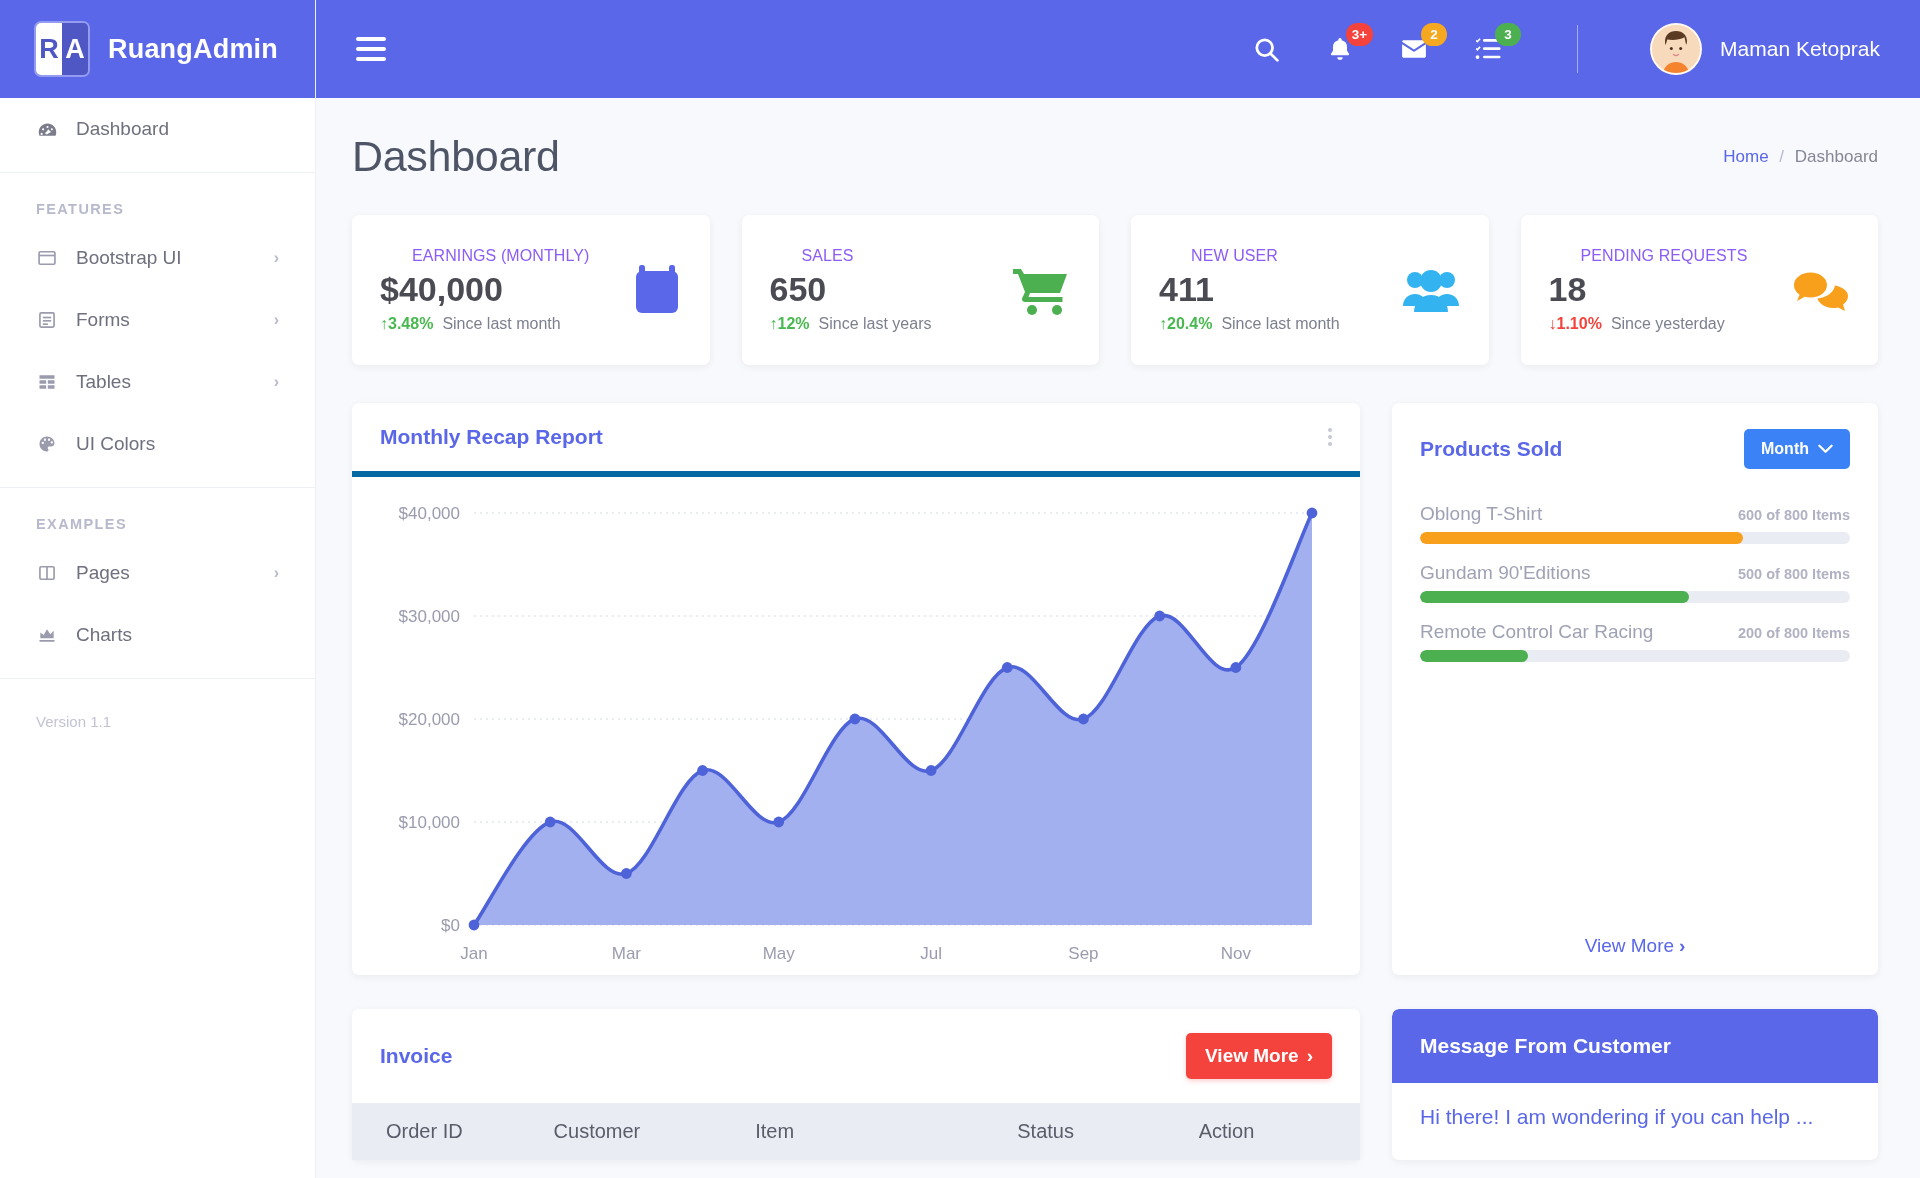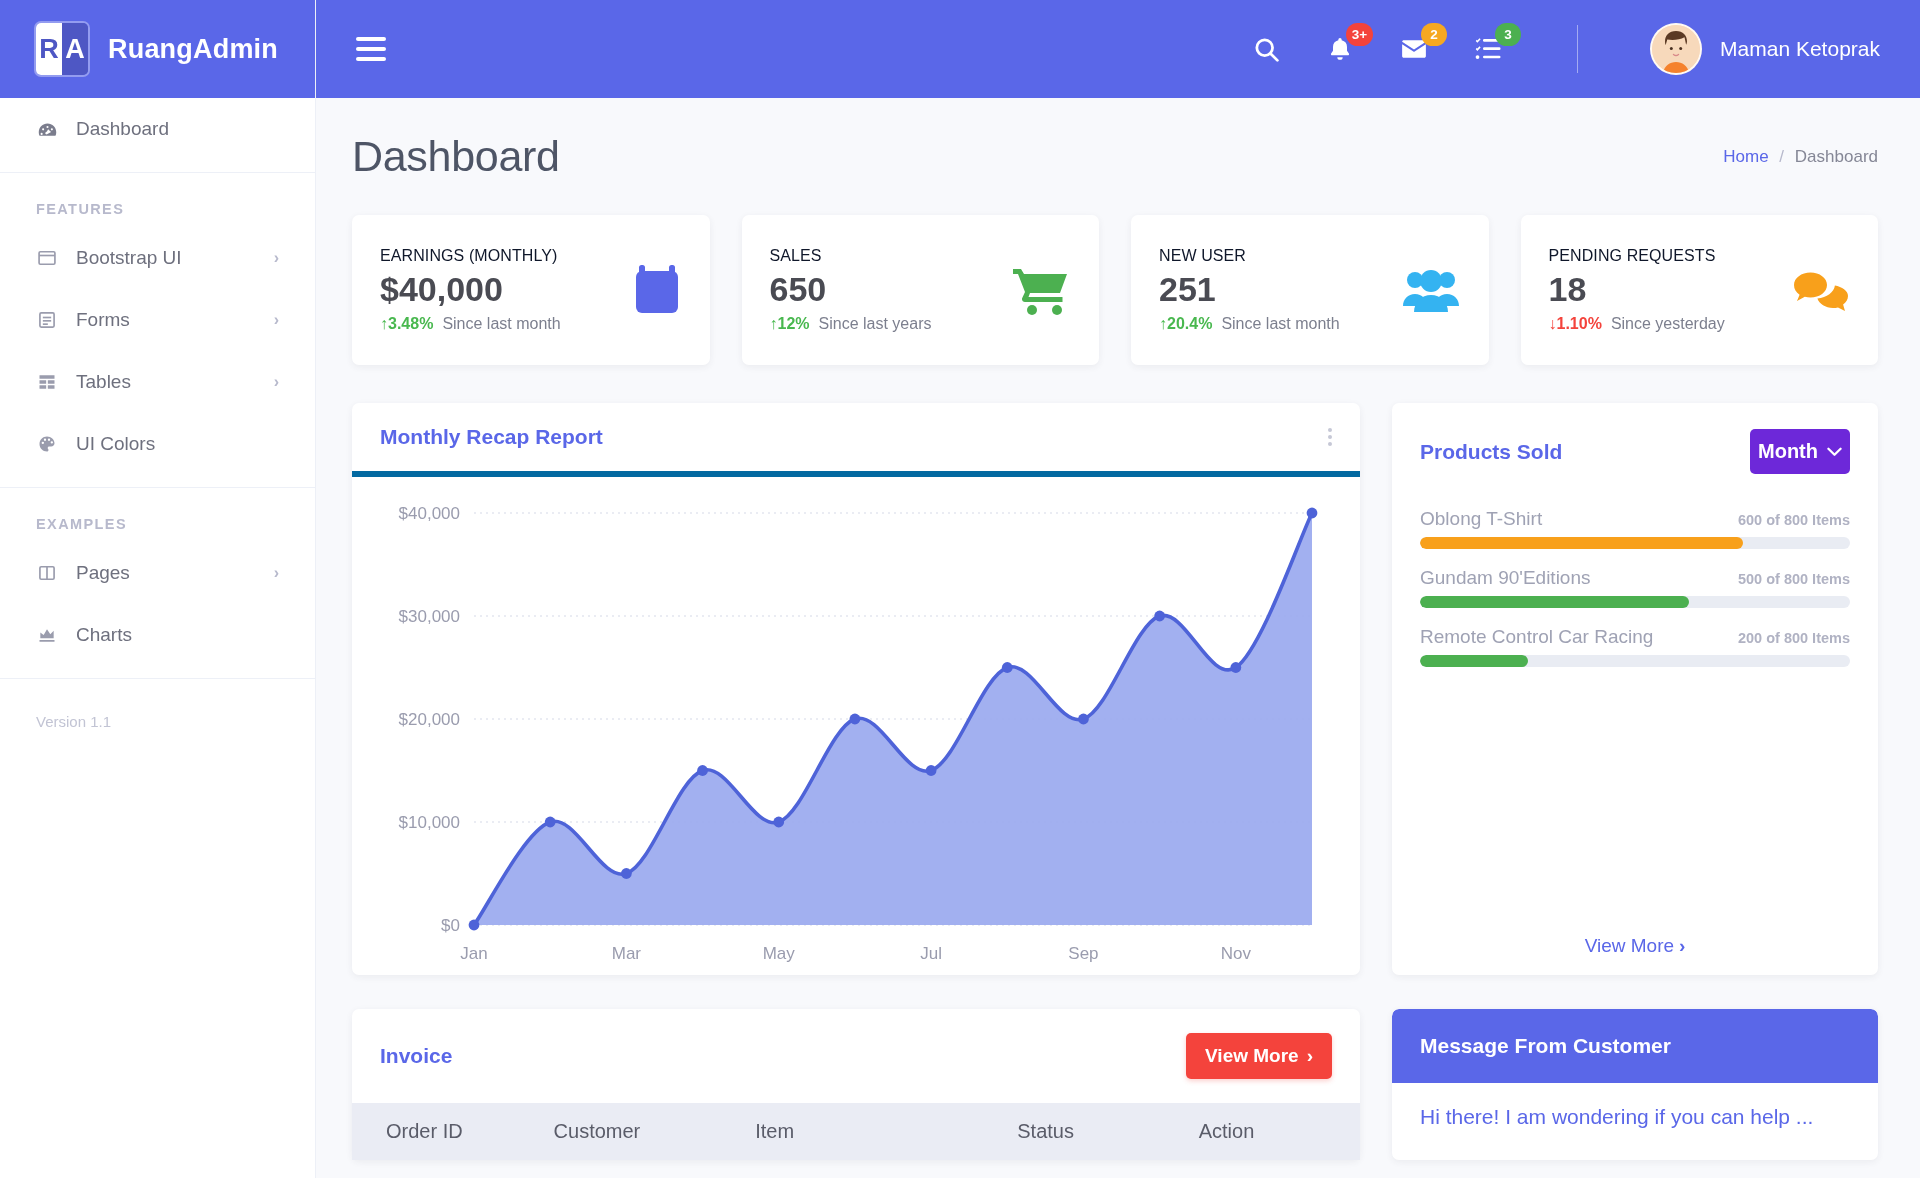--- a/index.html
+++ b/index.html
@@ -73,21 +73,21 @@
   .crumb a { color:#5a67e8; text-decoration:none; }
   .crumb .sep { margin:0 6px; color:#b7b9cc; }
 
   
   .stats { display:flex; gap:32px; margin-bottom:38px; }
   .stat { flex:1; background:#fff; border-radius:7px; height:150px;
           box-shadow:0 2px 7px rgba(58,59,69,.07);
           display:flex; align-items:center; justify-content:space-between;
           padding:0 30px 0 28px; position:relative; overflow:hidden; }
   .stat .txt { display:flex; flex-direction:column; gap:5px; }
-  .stat .cap { font-size:16px; color:#0f172a; letter-spacing:.1px; }
+  .stat .cap { font-size:16px; color:#8b5cf6; letter-spacing:.1px;margin-left:32px; }
   .stat .val { font-size:34px; font-weight:700; color:#4a4b53; line-height:1.15; }
   .stat .delta { font-size:16px; display:flex; align-items:center; gap:9px; }
   .stat .delta .pct { font-weight:600; }
   .stat .delta .pct.up { color:#49b84f; }
   .stat .delta .pct.down { color:#f4433c; }
   .stat .delta .since { color:#7c7f8e; }
   .stat .stat-icon { flex:0 0 auto; display:flex; align-items:center; justify-content:center; }
 
   
   .row2 { display:flex; gap:32px; margin-bottom:34px; }
@@ -96,22 +96,22 @@
                display:flex; align-items:center; justify-content:space-between; }
   .card-title { font-size:21px; font-weight:700; color:#5a67e8; }
   .kebab { color:#c6c8d6; font-size:22px; letter-spacing:0; cursor:pointer;
            line-height:.6; display:flex; flex-direction:column; gap:3px; align-items:center; }
   .kebab i { width:4px; height:4px; border-radius:50%; background:#c6c8d6; display:block; }
 
   .chart-card { flex:1 1 auto; width:1013px; height:572px; display:flex; flex-direction:column; }
   .chart-body { flex:1; padding:18px 22px 10px 14px; }
 
   .products-card { width:486px; flex:0 0 486px; height:572px; display:flex; flex-direction:column; }
-  .btn-month { background:#6d28d9; color:#fff; border:none; border-radius:5px;
-               font-size:20px; font-weight:700; padding:11px 8px; cursor:pointer;
+  .btn-month { background:#3b82f6; color:#fff; border:none; border-radius:5px;
+               font-size:16px; font-weight:700; padding:11px 17px; cursor:pointer;
                display:flex; align-items:center; gap:9px; font-family:inherit; }
   .products-body { padding:24px 28px 0; flex:1; }
   .prod { margin-bottom:18px; }
   .prod-top { display:flex; align-items:baseline; justify-content:space-between;
               margin-bottom:7px; }
   .prod-name { font-size:19px; color:#9fa2b4; }
   .prod-count { font-size:14.5px; color:#b0b2c3; font-weight:700; }
   .bar-track { height:12px; border-radius:6px; background:#e9ecf3; overflow:hidden; }
   .bar-fill { height:100%; border-radius:6px; }
   .view-more-link { text-align:center; padding:20px 0 18px;
@@ -349,21 +349,21 @@
               <path d="M0 4h8l3 5h43l-7 19H17l-1.5 4h34v5H12c-2 0-3.5-1.8-2.9-3.7L12 27 5 9H0V4z"></path>
               <circle cx="19" cy="45" r="5"></circle>
                 <circle cx="44" cy="45" r="5"></circle>
             </svg>
           </div>
         </div>
 
         <div class="stat">
           <div class="txt">
             <div class="cap">NEW USER</div>
-            <div class="val">251</div>
+            <div class="val">411</div>
             <div class="delta">
               <span class="pct up"><span>↑</span><span>20.4%</span></span>
               <span class="since">Since last month</span>
             </div>
           </div>
           <div class="stat-icon">
             <svg width="56" height="44" viewBox="0 0 56 44" fill="#34b3f1">
               <circle cx="12" cy="12" r="8"></circle>
                 <circle cx="44" cy="12" r="8"></circle>
               <path d="M0 38c0-7 5-12 12-12s12 5 12 12H0zM32 38c0-7 5-12 12-12s12 5 12 12H32z"></path>

